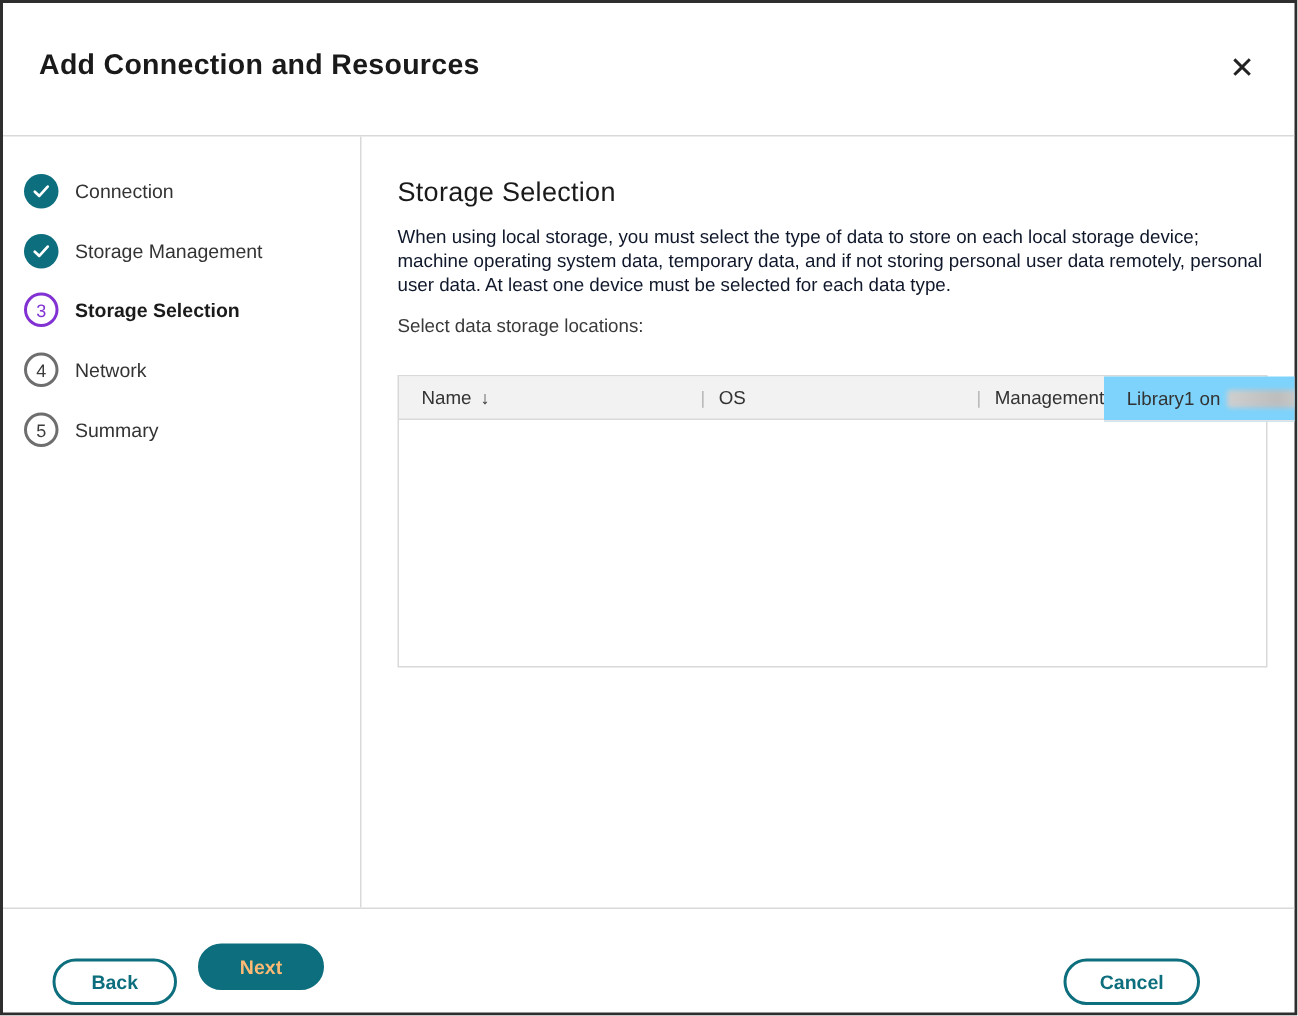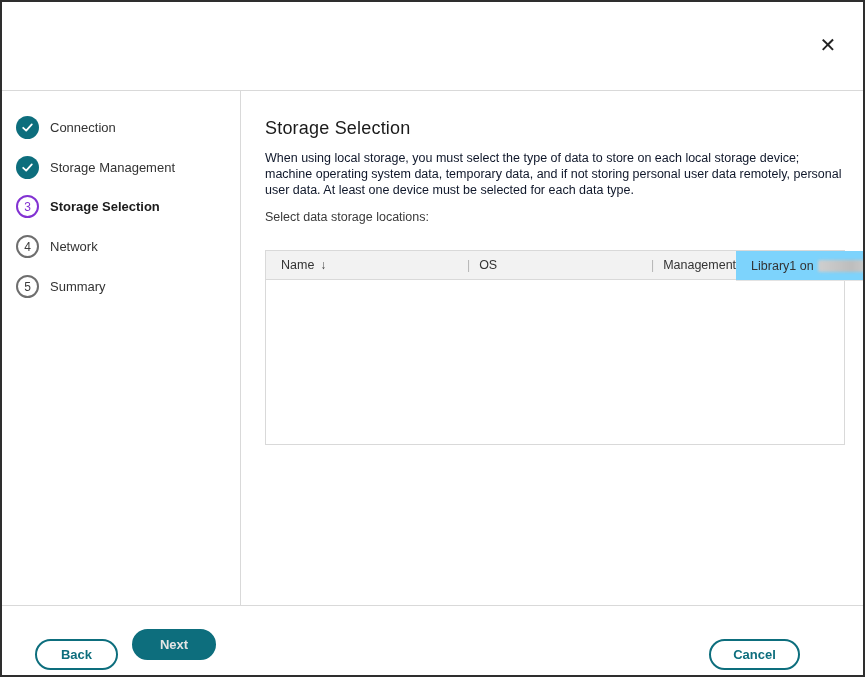--- a/index.html
+++ b/index.html
@@ -121,30 +121,31 @@
   }
   .btn{
     position:absolute;top:627px;height:31px;
     border-radius:16px;
     font-family:"Liberation Sans",sans-serif;
     font-size:13px;font-weight:700;
     display:flex;align-items:center;justify-content:center;
     cursor:pointer;
   }
   .btn.outline{background:#fff;border:2px solid var(--teal);color:var(--teal);margin-top:10px;}
-  .btn.solid{background:var(--teal);border:2px solid var(--teal);color:#e5e5e5;}
+  .btn.solid{background:var(--teal);border:2px solid var(--teal);color:#fdba74;}
   .btn-back{left:33px;width:83px;}
   .btn-next{left:130px;width:84px;}
   .btn-cancel{left:707px;width:91px;}
 </style>
 </head>
 <body>
 
 <div class="window">
 
+  <div class="hdr-title">Add Connection and Resources</div>
   <button class="close-btn">✕</button>
   <div class="hdr-divider"></div>
 
   <nav class="sidebar" id="steps-host">
     <div class="step complete" style="top: 25px;">
       <span class="step-circle">
         <svg class="check-svg" width="13" height="13" viewBox="0 0 13 13" style="display: block;">
           <path d="M2.2 6.8 L5.2 9.6 L10.8 3.4" fill="none" stroke="#ffffff" stroke-width="1.8" stroke-linecap="round" stroke-linejoin="round"></path>
         </svg>
         <span class="step-num"></span>

